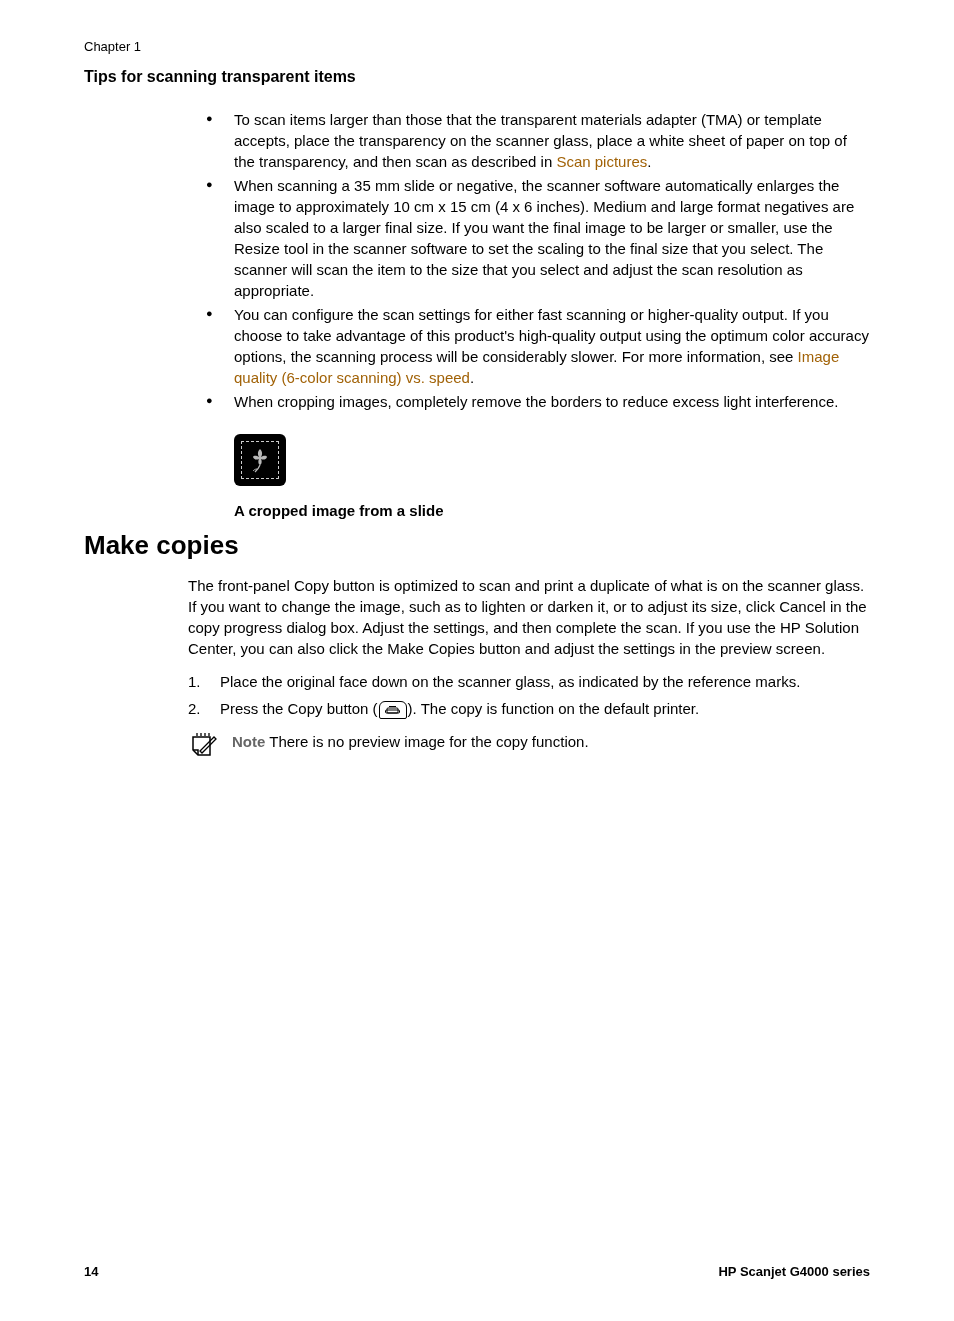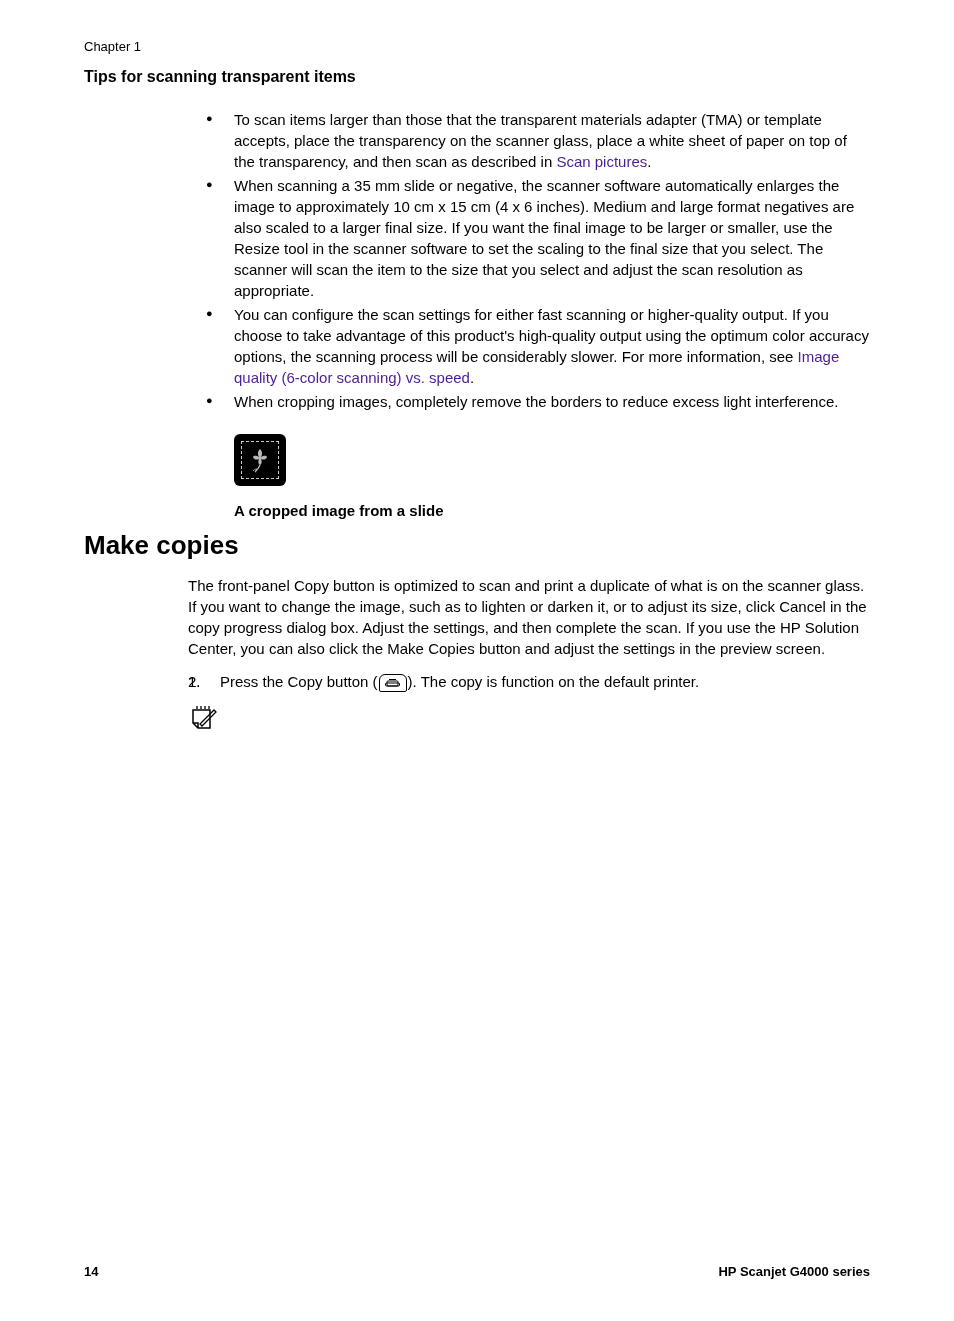--- a/index.html
+++ b/index.html
@@ -37,21 +37,21 @@
       margin-bottom: 3px;
     }
     .bulleted > li::before {
       content: "●";
       position: absolute;
       left: 0;
       top: 2px;
       font-size: 11px;
     }
     .link {
-      color: #4c1d95;
+      color: #a16207;
       text-decoration: none;
       cursor: pointer;
     }
     .bold {
       font-weight: normal;
     }
     .cropped-image-box {
       margin-left: 150px;
       margin-top: 22px;
       margin-bottom: 14px;
@@ -196,38 +196,42 @@
 <div class="body-indent">
 
   <p class="para">
     <span>The front-panel </span><span class="bold">Copy</span><span> button is optimized to scan and print a duplicate of what is on the scanner glass. If you want to change the image, such as to lighten or darken it, or to adjust its size, click </span><span class="bold">Cancel</span><span> in the copy progress dialog box. Adjust the settings, and then complete the scan. If you use the HP Solution Center, you can also click the </span><span class="bold">Make Copies</span><span> button and adjust the settings in the preview screen.</span>
   </p>
 </div>
 
 <ol class="numbered">
   <li>
     <span class="num">1.</span>
+    <span>Place the original face down on the scanner glass, as indicated by the reference marks.</span>
   </li>
   <li>
     <span class="num">2.</span>
     <span>Press the </span><span class="bold">Copy</span><span> button (</span><span class="copy-icon">
         <svg viewBox="0 0 15 11">
           <rect x="2" y="3" width="11" height="5" rx="1" fill="none" stroke="#000" stroke-width="1"></rect>
           <rect x="0.5" y="5" width="14" height="3" rx="1" fill="none" stroke="#000" stroke-width="1"></rect>
           <line x1="4" y1="1.5" x2="11" y2="1.5" stroke="#000" stroke-width="1"></line>
         </svg>
       </span><span>). The copy is function on the default printer.</span>
   </li>
 </ol>
 
 <div class="note-block">
   <svg class="note-icon" viewBox="0 0 30 30">
     <path d="M5 6 L22 6 L22 24 L10 24 L5 19 Z" fill="none" stroke="#000" stroke-width="1.5"></path>
     <path d="M5 19 L10 19 L10 24" fill="none" stroke="#000" stroke-width="1.5"></path>
     <path d="M9 2 L9 5 M13 2 L13 5 M17 2 L17 5 M21 2 L21 5" stroke="#000" stroke-width="1.3"></path>
     <path d="M24 8 L26 6 L28 8 L14 22 L12 20 Z" fill="none" stroke="#000" stroke-width="1.3"></path>
   </svg>
+  <div>
+    <span class="note-label">Note</span><span> There is no preview image for the copy function.</span>
+  </div>
 </div>
 
 <div class="footer">
   <span>14</span>
   <span>HP Scanjet G4000 series</span>
 </div>
 
 </body></html>

